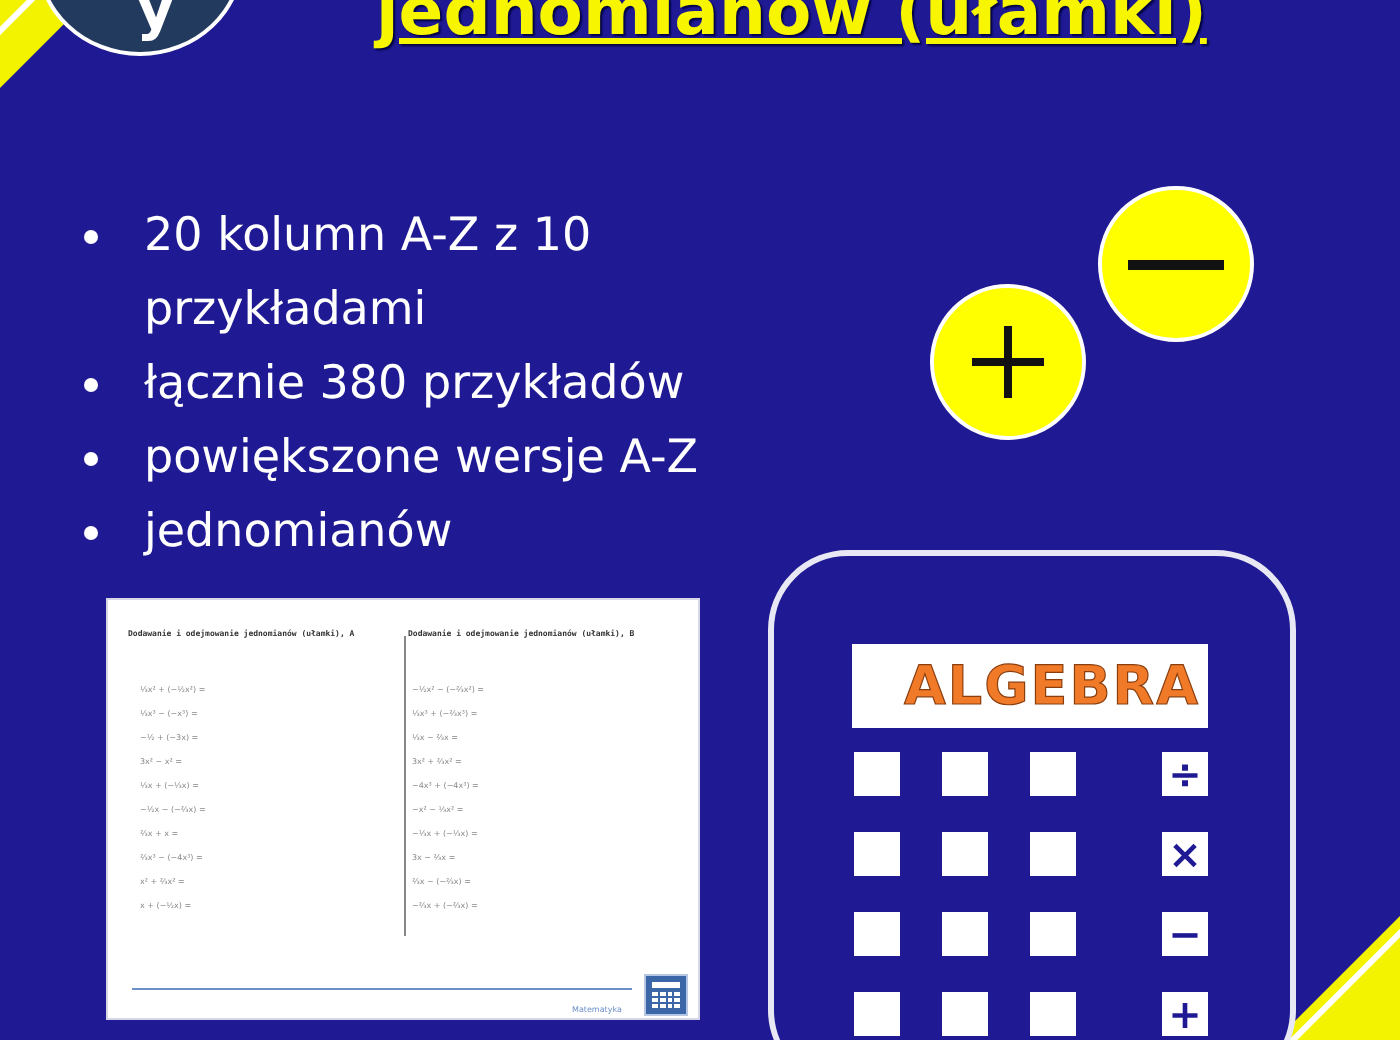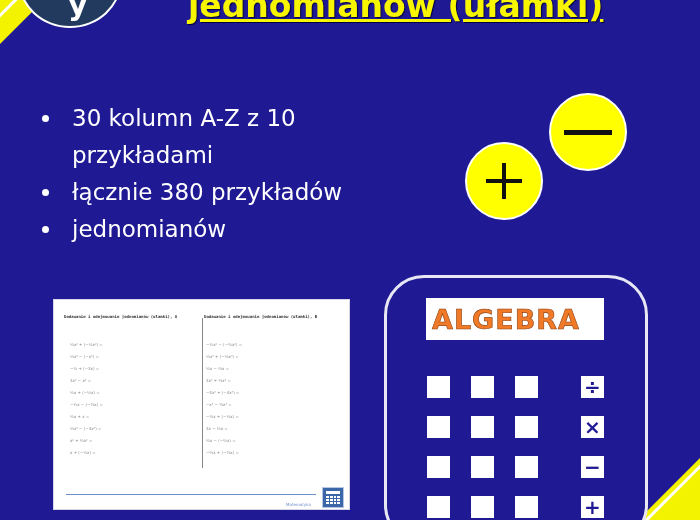--- a/index.html
+++ b/index.html
@@ -89,22 +89,22 @@
   }
   .ws-calc-icon .screen { width: 100%; height: 3px; background: #ffffff; margin-bottom: 2px; }
   .ws-calc-icon .keys { display: grid; grid-template-columns: repeat(4, 1fr); gap: 1px; }
   .ws-calc-icon .keys span { height: 2px; background: #ffffff; }
 
   .calc {
     position: absolute; left: 384px; top: 275px; width: 264px; height: 270px;
     border: 3px solid #e8e8f4; border-radius: 40px; background: #1f1a93;
   }
   .calc-display {
-    position: absolute; left: 426px; top: 298px; width: 178px; height: 42px;
-    background: #ffffff; display: flex; align-items: center; padding-left: 6px;
+    position: absolute; left: 426px; top: 322px; width: 178px; height: 42px;
+    background: #ffffff; display: flex; align-items: center; padding-left: 26px;
   }
   .calc-display-text {
     color: #f07a28; font-family: "DejaVu Sans", sans-serif; font-size: 27px; font-weight: bold;
     letter-spacing: 1px;
     -webkit-text-stroke: 0.6px #8a3e0e;
   }
   .key {
     position: absolute; width: 23px; height: 22px; background: #ffffff;
     color: #1f1a93; display: flex; align-items: center; justify-content: center;
     font-size: 20px; line-height: 1; font-weight: bold;
@@ -118,22 +118,23 @@
 <div class="corner-br"></div>
 <div class="corner-br-edge"></div>
 
 <div class="logo-circle">
   <span class="logo-glyph">y</span>
 </div>
 
 <div class="title">jednomianów (ułamki)</div>
 
 <ul class="bullets">
-  <li>30 kolumn A-Z z 10 przykładami</li>
+  <li>20 kolumn A-Z z 10 przykładami</li>
   <li>łącznie 380 przykładów</li>
+  <li>powiększone wersje A-Z</li>
   <li>jednomianów</li>
 </ul>
 
 <div class="op-circle minus">
   <div class="minus-bar"></div>
 </div>
 <div class="op-circle plus">
   <div class="plus-sign"></div>
 </div>
 

